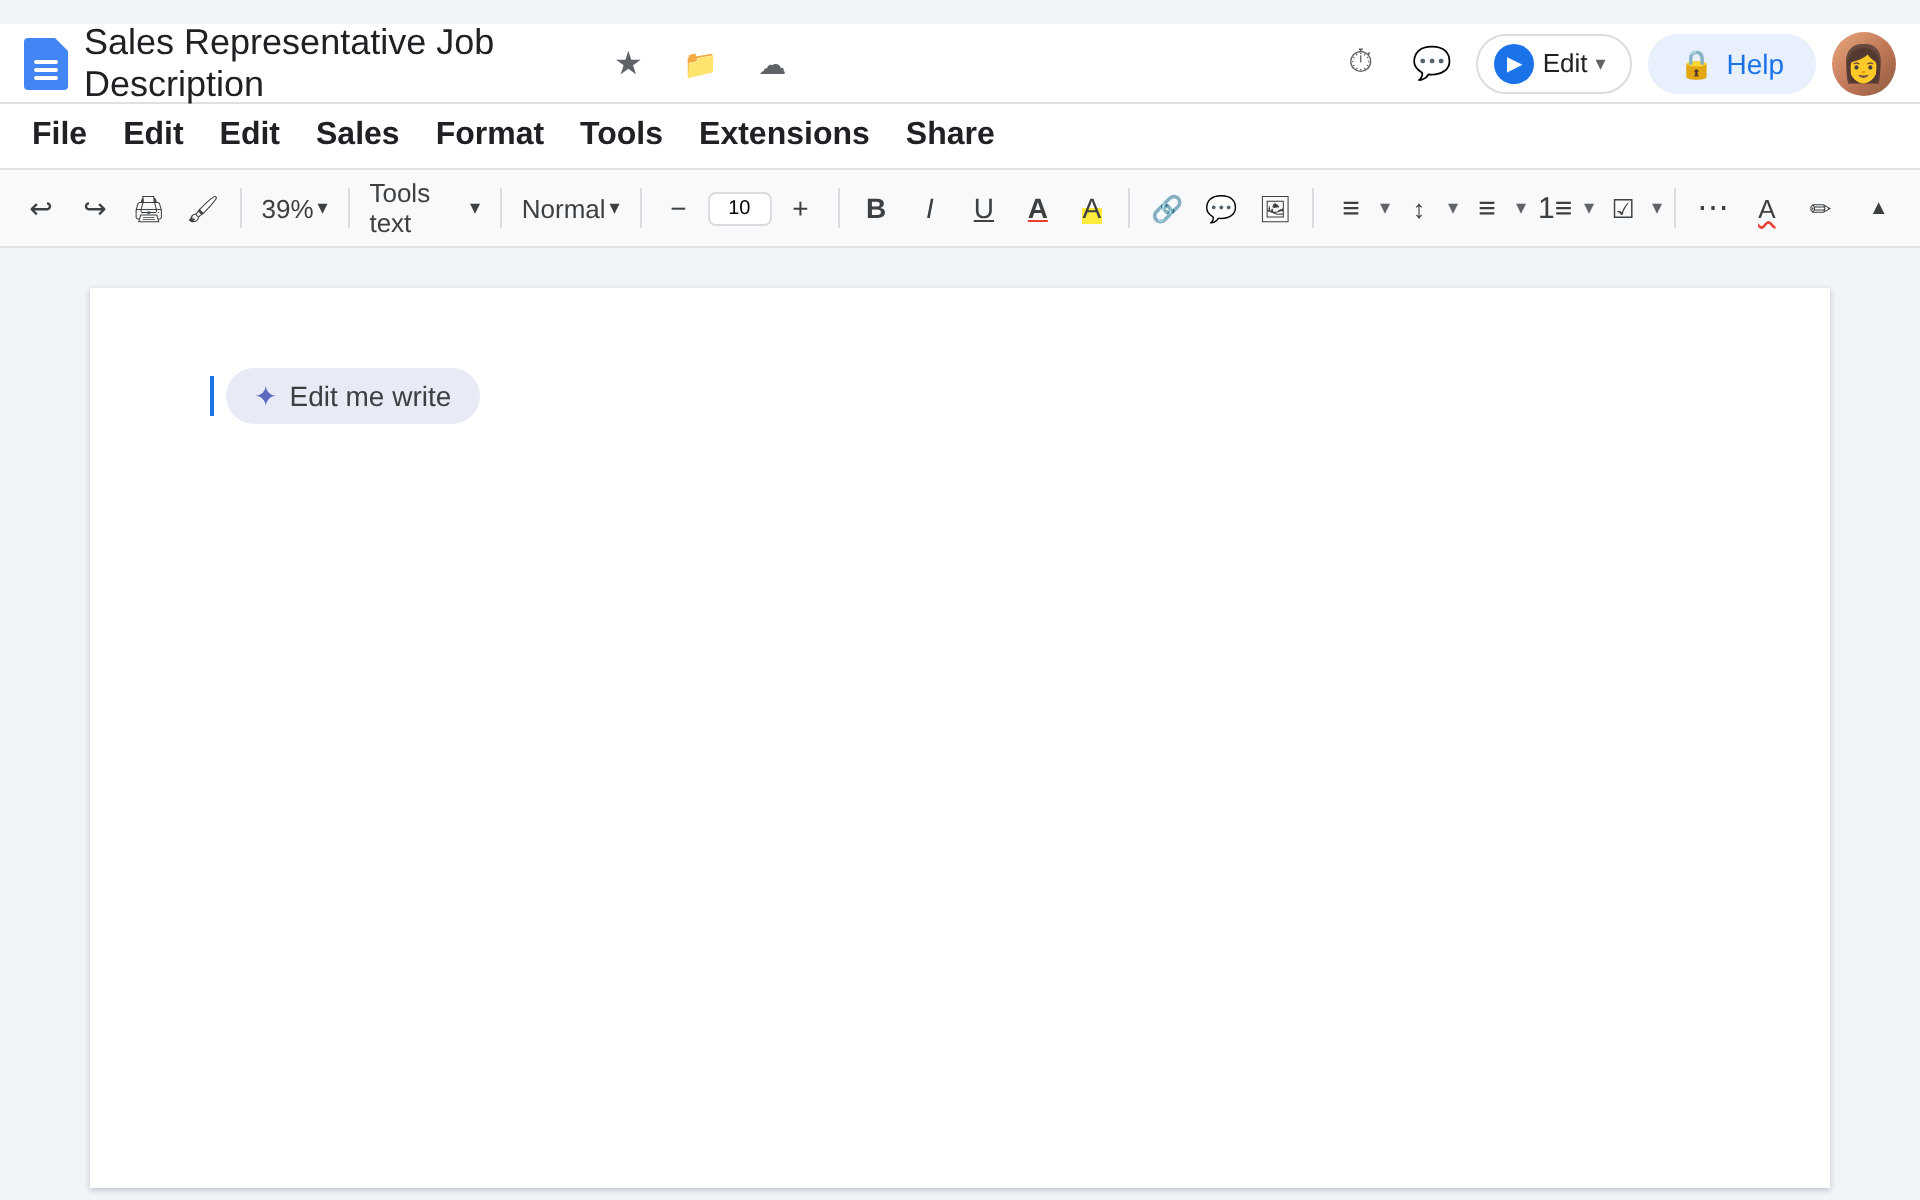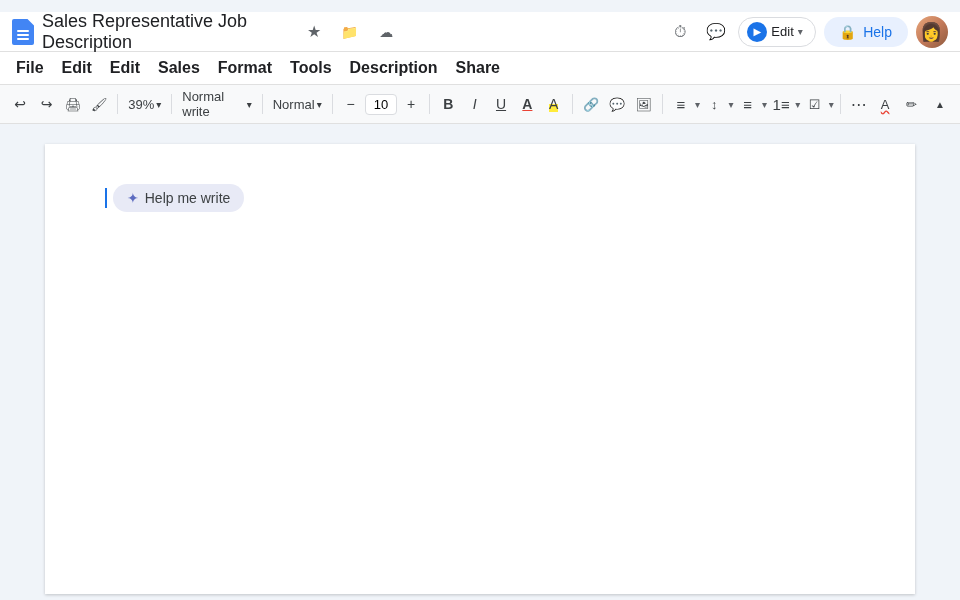--- a/index.html
+++ b/index.html
@@ -301,55 +301,55 @@
   </div>
 </div>
 
 <div class="menu-bar">
   <span class="menu-item">File</span>
   <span class="menu-item">Edit</span>
   <span class="menu-item">Edit</span>
   <span class="menu-item">Sales</span>
   <span class="menu-item">Format</span>
   <span class="menu-item">Tools</span>
-  <span class="menu-item">Description</span>
+  <span class="menu-item">Extensions</span>
   <span class="menu-item">Share</span>
 </div>
 
 <div class="toolbar">
   <button class="toolbar-btn" title="Undo">↩</button>
   <button class="toolbar-btn" title="Redo">↪</button>
   <button class="toolbar-btn" title="Print" style="font-size:13px;">🖨</button>
   <button class="toolbar-btn" title="Format paint" style="font-size:13px;">🖌</button>
 
   <div class="toolbar-divider"></div>
 
   <div class="toolbar-select">
     <span>39%</span>
     <span class="chevron-down">▾</span>
   </div>
 
   <div class="toolbar-divider"></div>
 
   <div class="toolbar-select">
-    <span>Normal write</span>
+    <span>Tools text</span>
     <span class="chevron-down">▾</span>
   </div>
 
   <div class="toolbar-divider"></div>
 
   <div class="toolbar-select">
     <span>Normal</span>
     <span class="chevron-down">▾</span>
   </div>
 
   <div class="toolbar-divider"></div>
 
   <button class="toolbar-btn">−</button>
-  <input type="text" class="font-size-display" style="width: 32px; border: 1px solid rgb(218, 220, 224); border-radius: 4px; font-size: 13px; text-align: center;" value="10">
+  <input type="text" class="font-size-display" style="width: 32px; border: 1px solid rgb(218, 220, 224); border-radius: 4px; font-size: 10px; text-align: center;" value="10">
   <button class="toolbar-btn">+</button>
 
   <div class="toolbar-divider"></div>
 
   <button class="toolbar-btn bold-btn">B</button>
   <button class="toolbar-btn italic-btn">I</button>
   <button class="toolbar-btn underline-btn">U</button>
   <button class="toolbar-btn" style="font-weight:600;text-decoration:underline;text-decoration-color:#ea4335;">
     <span>A</span>
   </button>
@@ -386,17 +386,17 @@
 
   <button class="toolbar-btn" style="font-size:10px;">▲</button>
 </div>
 
 <div class="doc-area">
   <div class="doc-page">
     <div style="display:flex; align-items:center;">
       <span class="doc-cursor"></span>
       <button class="help-write-btn">
         <span class="pen-icon">✦</span>
-        <span>Help me write</span>
+        <span>Edit me write</span>
       </button>
     </div>
   </div>
 </div>
 
 </body></html>

